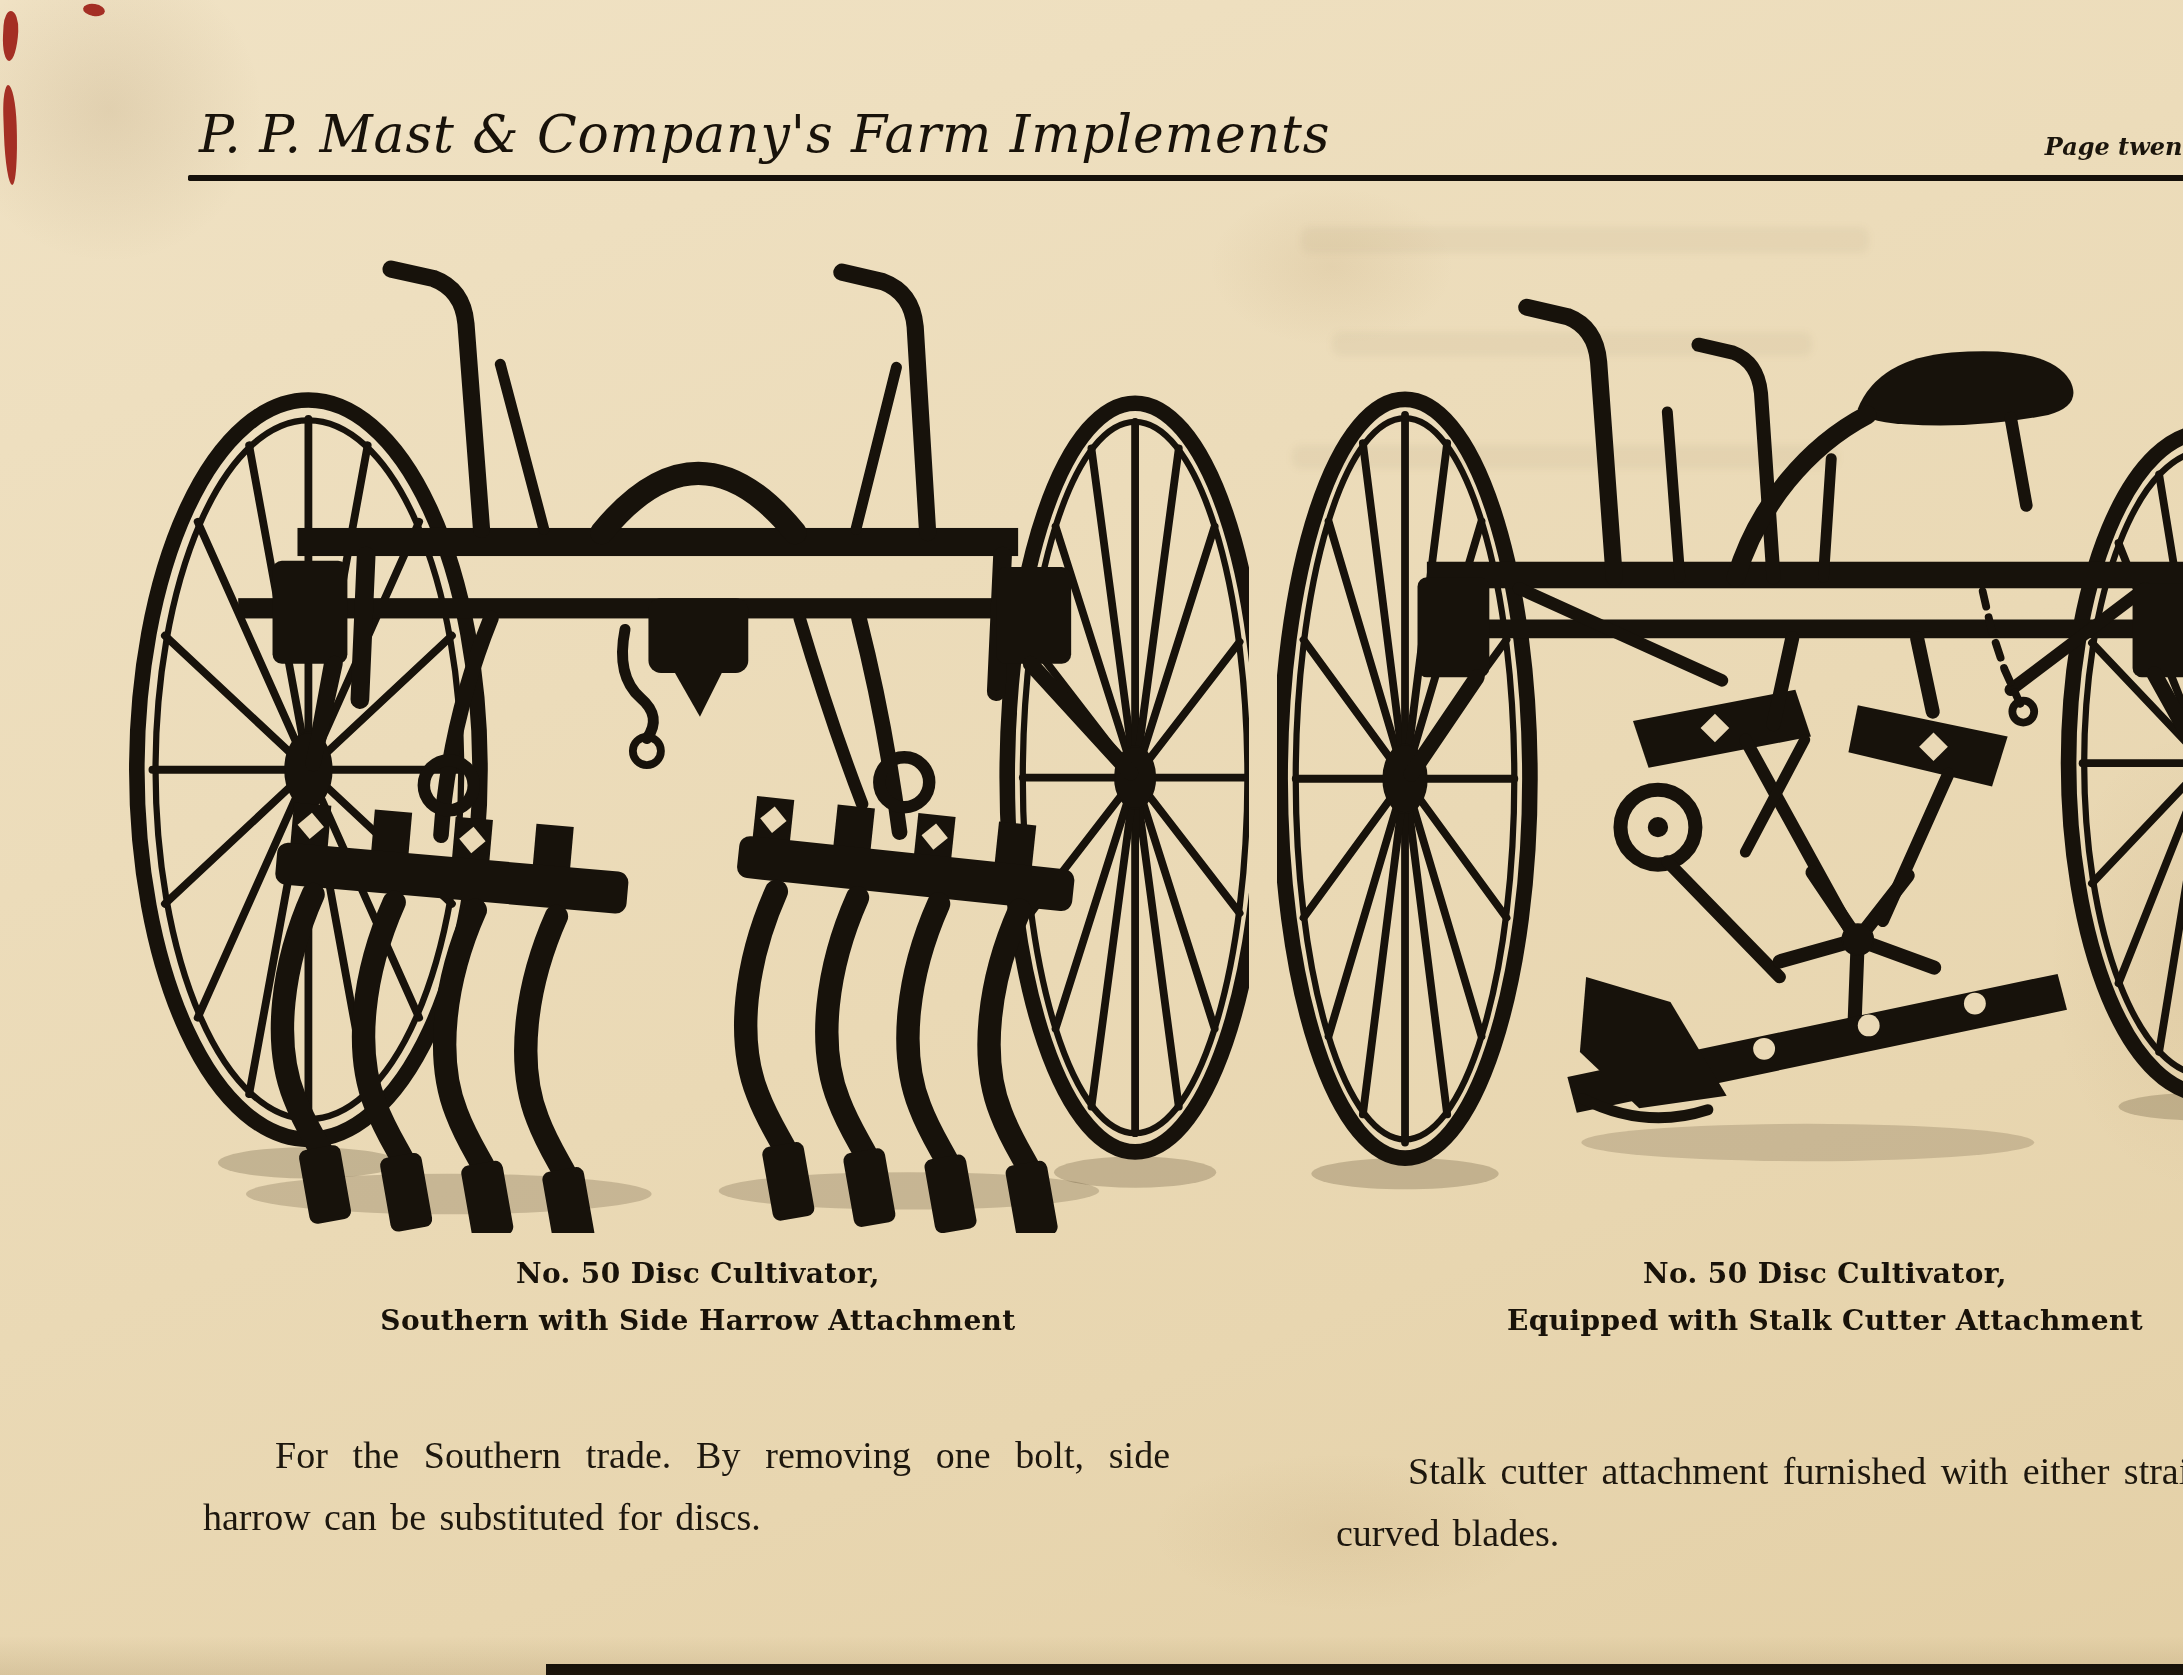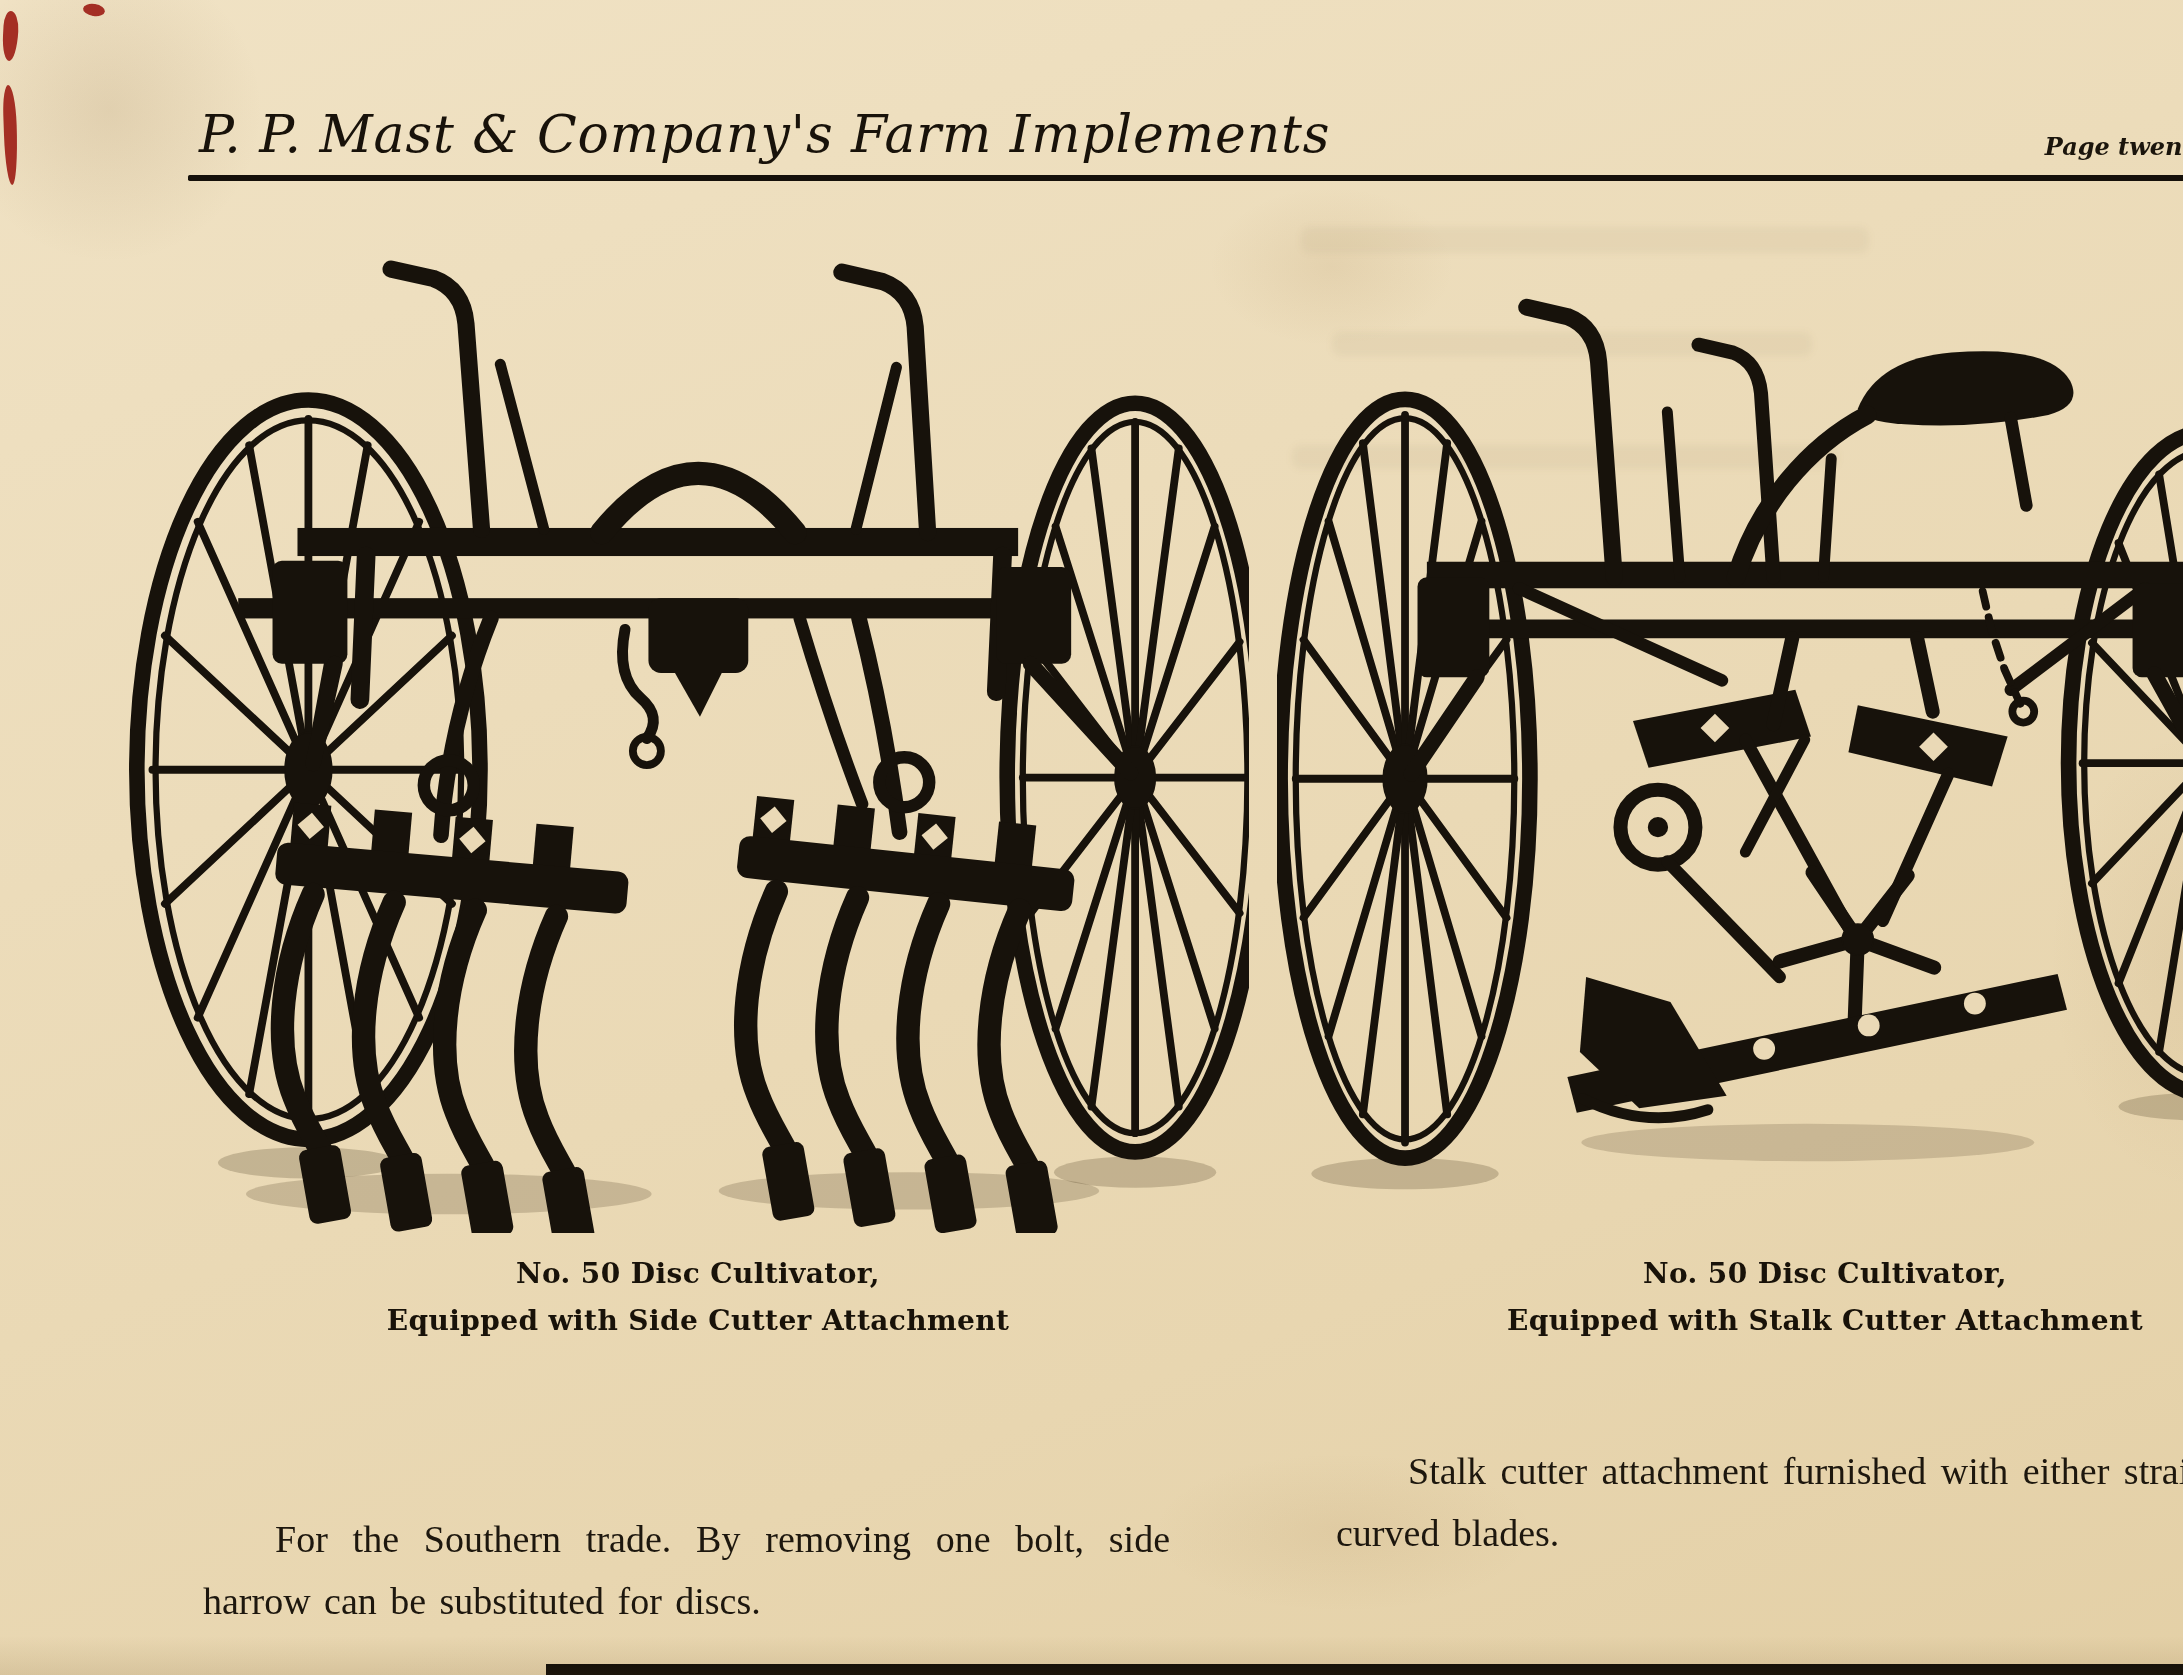--- a/index.html
+++ b/index.html
@@ -42,21 +42,21 @@
   }
   .caption-left{left:148px;top:1250px;width:1100px;}
   .caption-right{left:1288px;top:1250px;width:1074px;}
   
   .para{
     position:absolute;
     font-size:38px;line-height:62px;
     text-align:justify;word-spacing:3.9px;
     text-indent:72px;color:#1d170e;
   }
-  .para-left{left:203px;top:1470px;width:967px;}
+  .para-left{left:203px;top:1386px;width:967px;}
   .para-right{left:1336px;top:1402px;width:948px;}
   
   .stain{position:absolute;pointer-events:none;border-radius:50%;}
   .stain1{left:1157px;top:153px;width:349px;height:227px;background:radial-gradient(closest-side,rgba(150,110,55,.10),transparent 70%);}
   .stain2{left:1987px;top:633px;width:415px;height:655px;background:radial-gradient(closest-side,rgba(140,100,50,.08),transparent 70%);}
   .stain3{left:1070px;top:1419px;width:546px;height:227px;background:radial-gradient(closest-side,rgba(150,110,55,.09),transparent 70%);}
   .stain4{left:-109px;top:-109px;width:437px;height:437px;background:radial-gradient(closest-side,rgba(120,85,40,.12),transparent 70%);}
   .ghost{position:absolute;pointer-events:none;background:rgba(95,75,45,.05);filter:blur(3.9px);border-radius:8.7px;}
   .ghost1{left:1301px;top:227px;width:568px;height:26px;}
   .ghost2{left:1332px;top:332px;width:480px;height:24px;}
@@ -315,21 +315,21 @@
       <polygon points="198,452 252,468 288,528 232,536 194,500" fill="#17120b"></polygon>
       <path d="M196 530 Q236 550 276 537" stroke="#17120b" stroke-width="7" fill="none" stroke-linecap="round"></path>
 
       <rect x="274" y="286" width="13" height="13" transform="rotate(45 280.5 292.5)" fill="#ead9b6"></rect>
       <rect x="414" y="298" width="13" height="13" transform="rotate(45 420.5 304.5)" fill="#ead9b6"></rect>
     </svg>
   </div>
 
   <div class="caption caption-left">
     <div>No. 50 Disc Cultivator,</div>
-    <div>Equipped with Side Cutter Attachment</div>
+    <div>Southern with Side Harrow Attachment</div>
   </div>
   <div class="caption caption-right">
     <div>No. 50 Disc Cultivator,</div>
     <div>Equipped with Stalk Cutter Attachment</div>
   </div>
 
   <p class="para para-left">For the Southern trade.  By removing one bolt, side harrow can be substituted for discs.</p>
   <p class="para para-right">Stalk cutter attachment furnished with either straight or curved blades.</p>
 
   <div class="scan-strip"></div>

